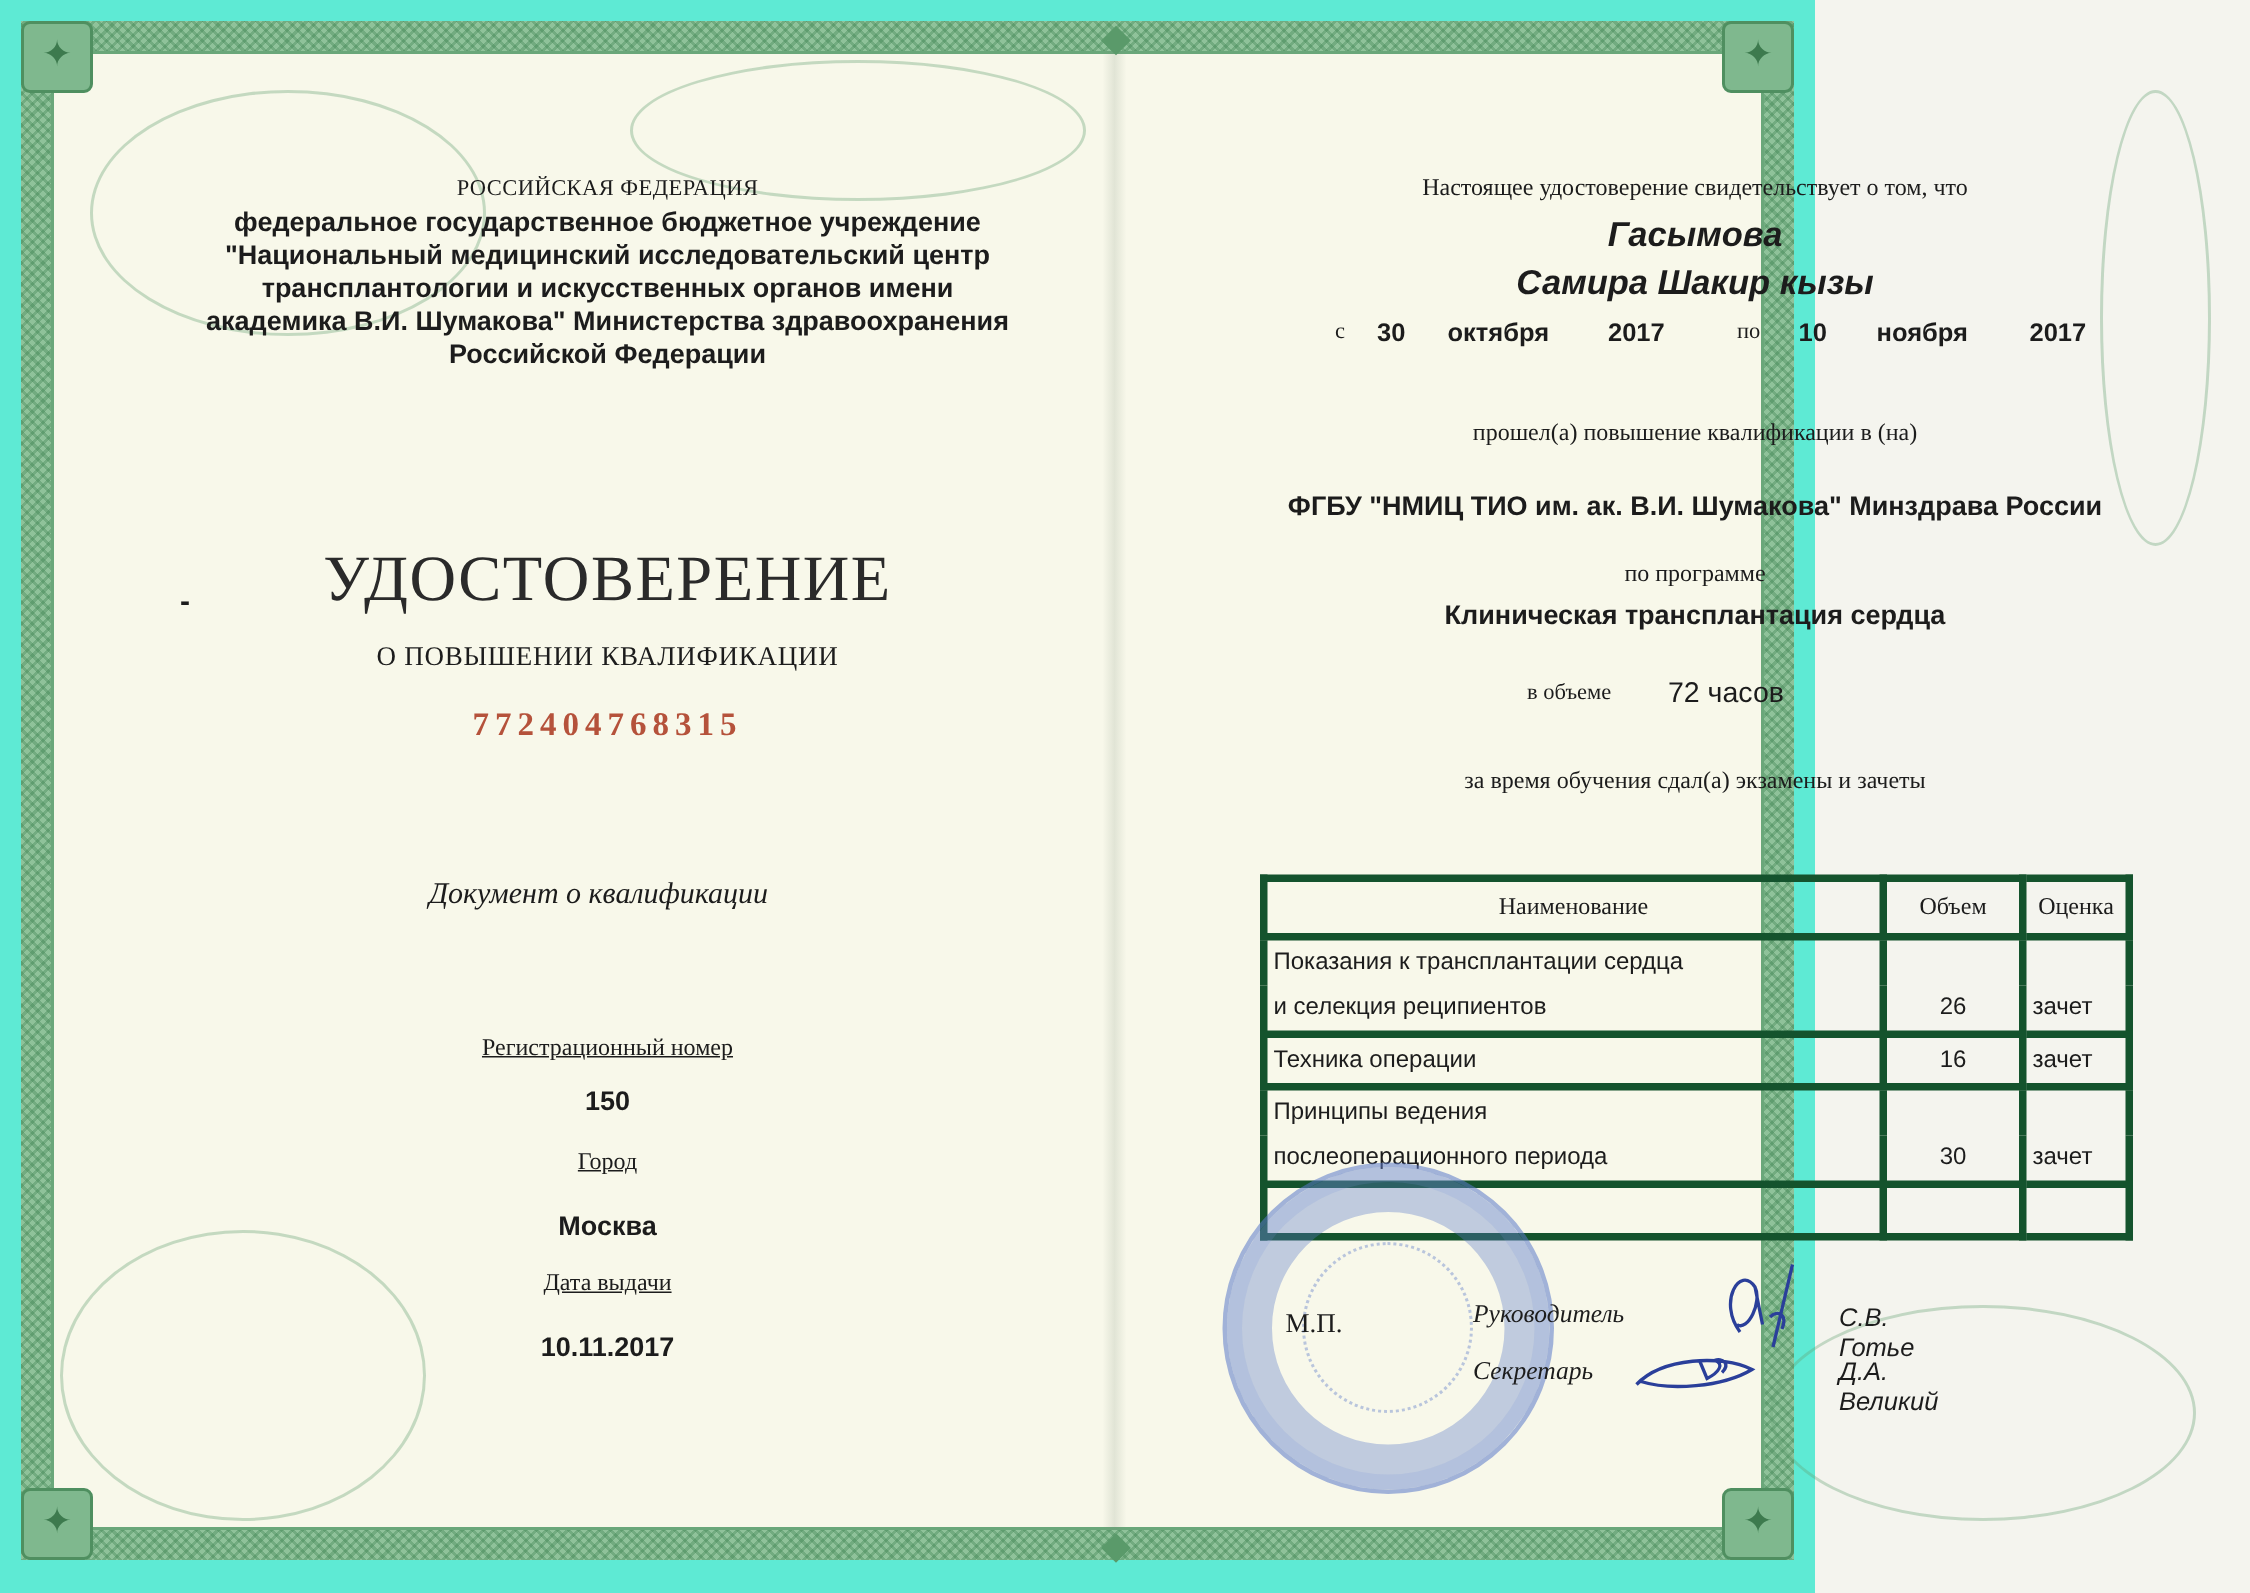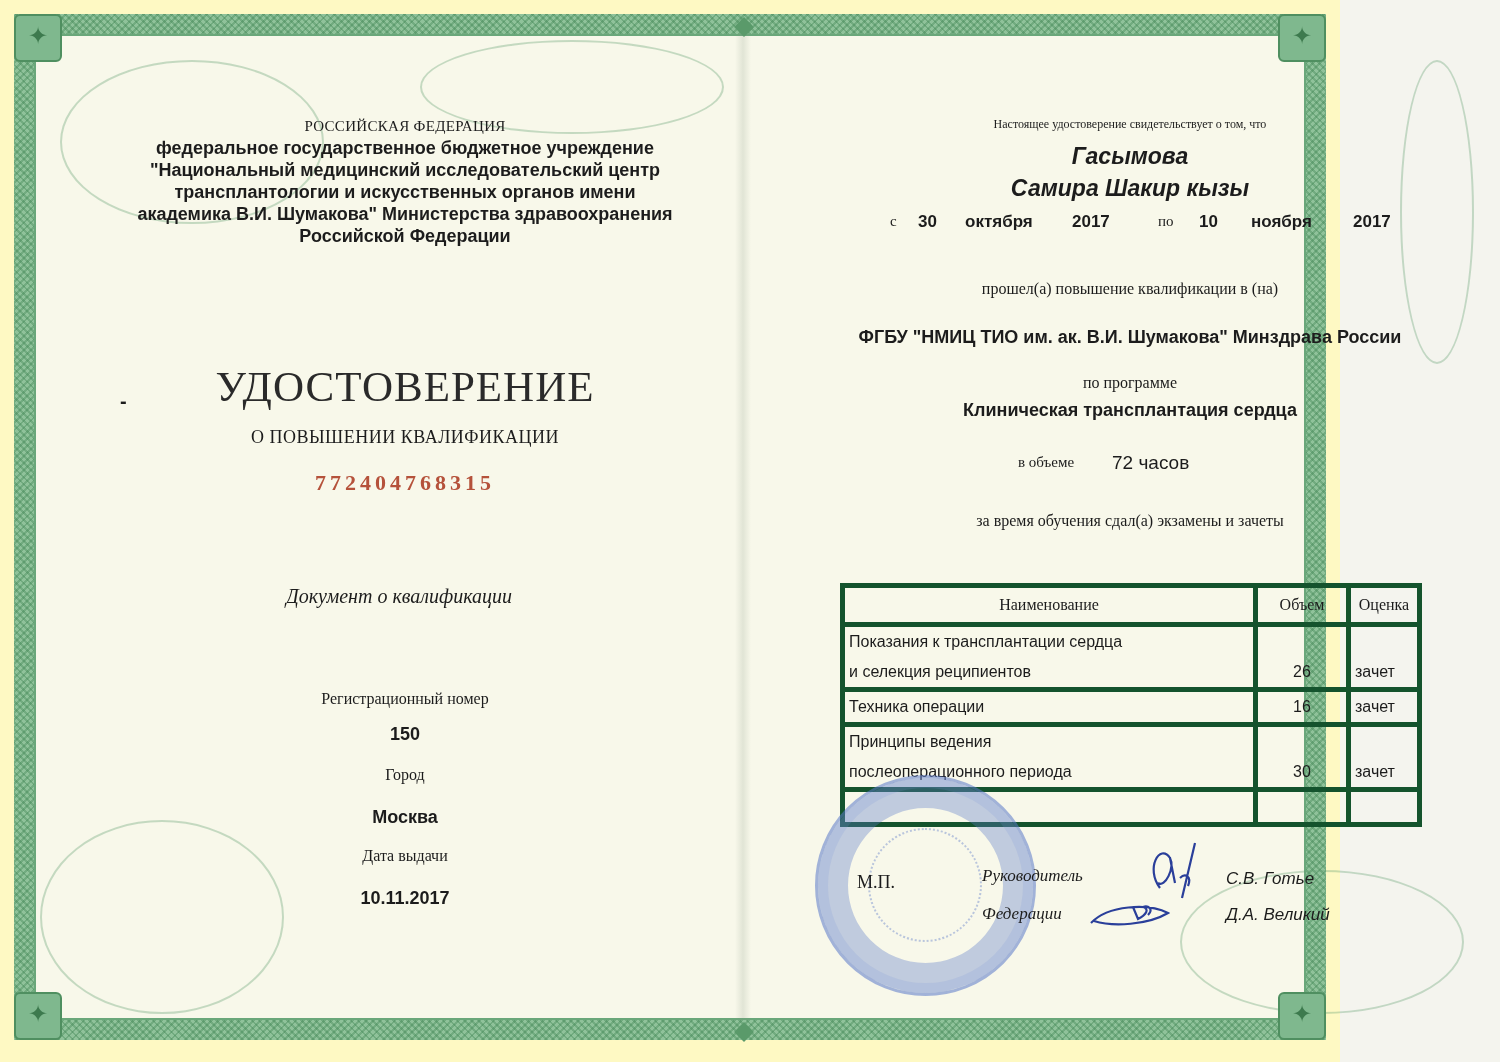--- a/index.html
+++ b/index.html
@@ -1,17 +1,17 @@
 <!DOCTYPE html>
 <html><head>
 <meta charset="utf-8">
 <style>
   html, body { margin:0; padding:0; }
   body { width:1500px; height:1062px; position:relative; overflow:hidden; background:#f4f4ee; font-family:"Liberation Sans", sans-serif; color:#1c1c1c; }
-  .sheet { position:absolute; left:0; top:0; width:1340px; height:1062px; background:#fef9c3; }
+  .sheet { position:absolute; left:0; top:0; width:1210px; height:1062px; background:#5eead4; }
   .frame-outer { position:absolute; left:14px; top:14px; right:14px; bottom:22px; border:20px solid #8fc29a;
     background-image: none; box-shadow: inset 0 0 0 2px #6aa77a; }
   .frame-outer::before { content:""; position:absolute; inset:-20px; border:20px solid transparent;
     background: repeating-linear-gradient(45deg, rgba(60,130,80,.35) 0 2px, transparent 2px 5px),
                 repeating-linear-gradient(-45deg, rgba(60,130,80,.35) 0 2px, transparent 2px 5px);
     -webkit-mask: linear-gradient(#000 0 0) padding-box, linear-gradient(#000 0 0);
     -webkit-mask-composite: xor; mask-composite: exclude; }
   .inner-paper { position:absolute; left:36px; top:36px; right:36px; bottom:44px; background:#f8f8ea; }
   .corner { position:absolute; width:44px; height:44px; background:#7fb88e; border:2px solid #4f8f60; transform:rotate(0deg); border-radius:6px; }
   .corner::after { content:"✦"; position:absolute; left:0; right:0; top:6px; text-align:center; color:#3d7a4e; font-size:24px; }
@@ -25,24 +25,24 @@
   .center { text-align:center; }
   .serif { font-family:"Liberation Serif", serif; }
 
   .country { position:absolute; top:18px; left:0; right:0; font-family:"Liberation Serif", serif; font-size:15px; letter-spacing:.3px; }
   .org { position:absolute; top:37px; left:0; right:0; font-weight:bold; font-size:18px; line-height:22px; }
   .dash { position:absolute; left:60px; top:290px; font-size:20px; font-weight:bold; }
   .doc-title { position:absolute; top:262px; left:0; right:0; font-family:"Liberation Serif", serif; font-size:43px; letter-spacing:1px; color:#2a2a2a; }
   .doc-sub { position:absolute; top:327px; left:0; right:0; font-family:"Liberation Serif", serif; font-size:18px; letter-spacing:.5px; }
   .serial { position:absolute; top:370px; left:0; right:0; font-family:"Liberation Serif", serif; font-weight:bold; font-size:22px; letter-spacing:4px; color:#b5523b; }
   .doc-kind { position:absolute; top:485px; left:0; right:12px; font-family:"Liberation Serif", serif; font-style:italic; font-size:20px; }
-  .lbl { position:absolute; left:0; right:0; font-family:"Liberation Serif", serif; font-size:16px; }
+  .lbl { position:absolute; left:0; right:0; font-family:"Liberation Serif", serif; font-size:16px;text-decoration:underline; }
   .val { position:absolute; left:0; right:0; font-weight:bold; font-size:18px; }
 
-  .r-intro { position:absolute; top:17px; left:0; width:680px; font-family:"Liberation Serif", serif; font-size:12px; }
+  .r-intro { position:absolute; top:17px; left:0; width:680px; font-family:"Liberation Serif", serif; font-size:16px; }
   .r-name { position:absolute; left:0; width:680px; font-style:italic; font-weight:bold; font-size:23px; }
   .dates { position:absolute; top:112px; left:0; width:680px; font-size:17px; font-weight:bold; }
   .dates span { position:absolute; }
   .dates .w { font-family:"Liberation Serif", serif; font-weight:normal; font-size:15px; }
   .r-line { position:absolute; left:0; width:680px; font-family:"Liberation Serif", serif; font-size:16px; }
   .r-bold { position:absolute; left:0; width:680px; font-weight:bold; font-size:18px; }
 
   table.disc { position:absolute; left:50px; top:483px; width:582px; border-collapse:collapse; font-size:16px; }
   table.disc td, table.disc th { border:5px solid #14532d; padding:0 4px; height:30px; }
   table.disc th { font-family:"Liberation Serif", serif; font-weight:normal; font-size:16px; height:34px; }
@@ -166,21 +166,21 @@
       </tr>
     </tbody>
       </table>
   </div>
 
   <div class="stamp">
     <div class="stamp-inner"></div>
   </div>
   <div class="sig-row serif" style="left:857px;top:872px;font-size:18px;">М.П.</div>
   <div class="sig-row sig-role" style="left:982px;top:866px;">Руководитель</div>
-  <div class="sig-row sig-role" style="left:982px;top:904px;">Федерации</div>
+  <div class="sig-row sig-role" style="left:982px;top:904px;">Секретарь</div>
   <div class="sig-row sig-name" style="left:1226px;top:869px;">С.В. Готье</div>
   <div class="sig-row sig-name" style="left:1226px;top:905px;">Д.А. Великий</div>
 
   <svg class="sig" style="left:1140px;top:838px;" width="70" height="70" viewBox="0 0 70 70">
     <path d="M20 50 C5 30, 20 5, 30 20 C35 30, 25 50, 18 45 M30 20 L35 45 M40 40 C45 35, 52 38, 48 48 M55 5 L42 60" stroke="#2a3f9a" stroke-width="2.2" fill="none"></path>
   </svg>
   <svg class="sig" style="left:1088px;top:895px;" width="90" height="40" viewBox="0 0 90 40">
     <path d="M3 28 C20 10, 60 8, 80 18 C60 30, 25 32, 6 26 M45 12 L50 24 C58 20, 62 14, 55 12 C60 10, 66 14, 60 20" stroke="#2a3f9a" stroke-width="2.2" fill="none"></path>
   </svg>
 </div>

